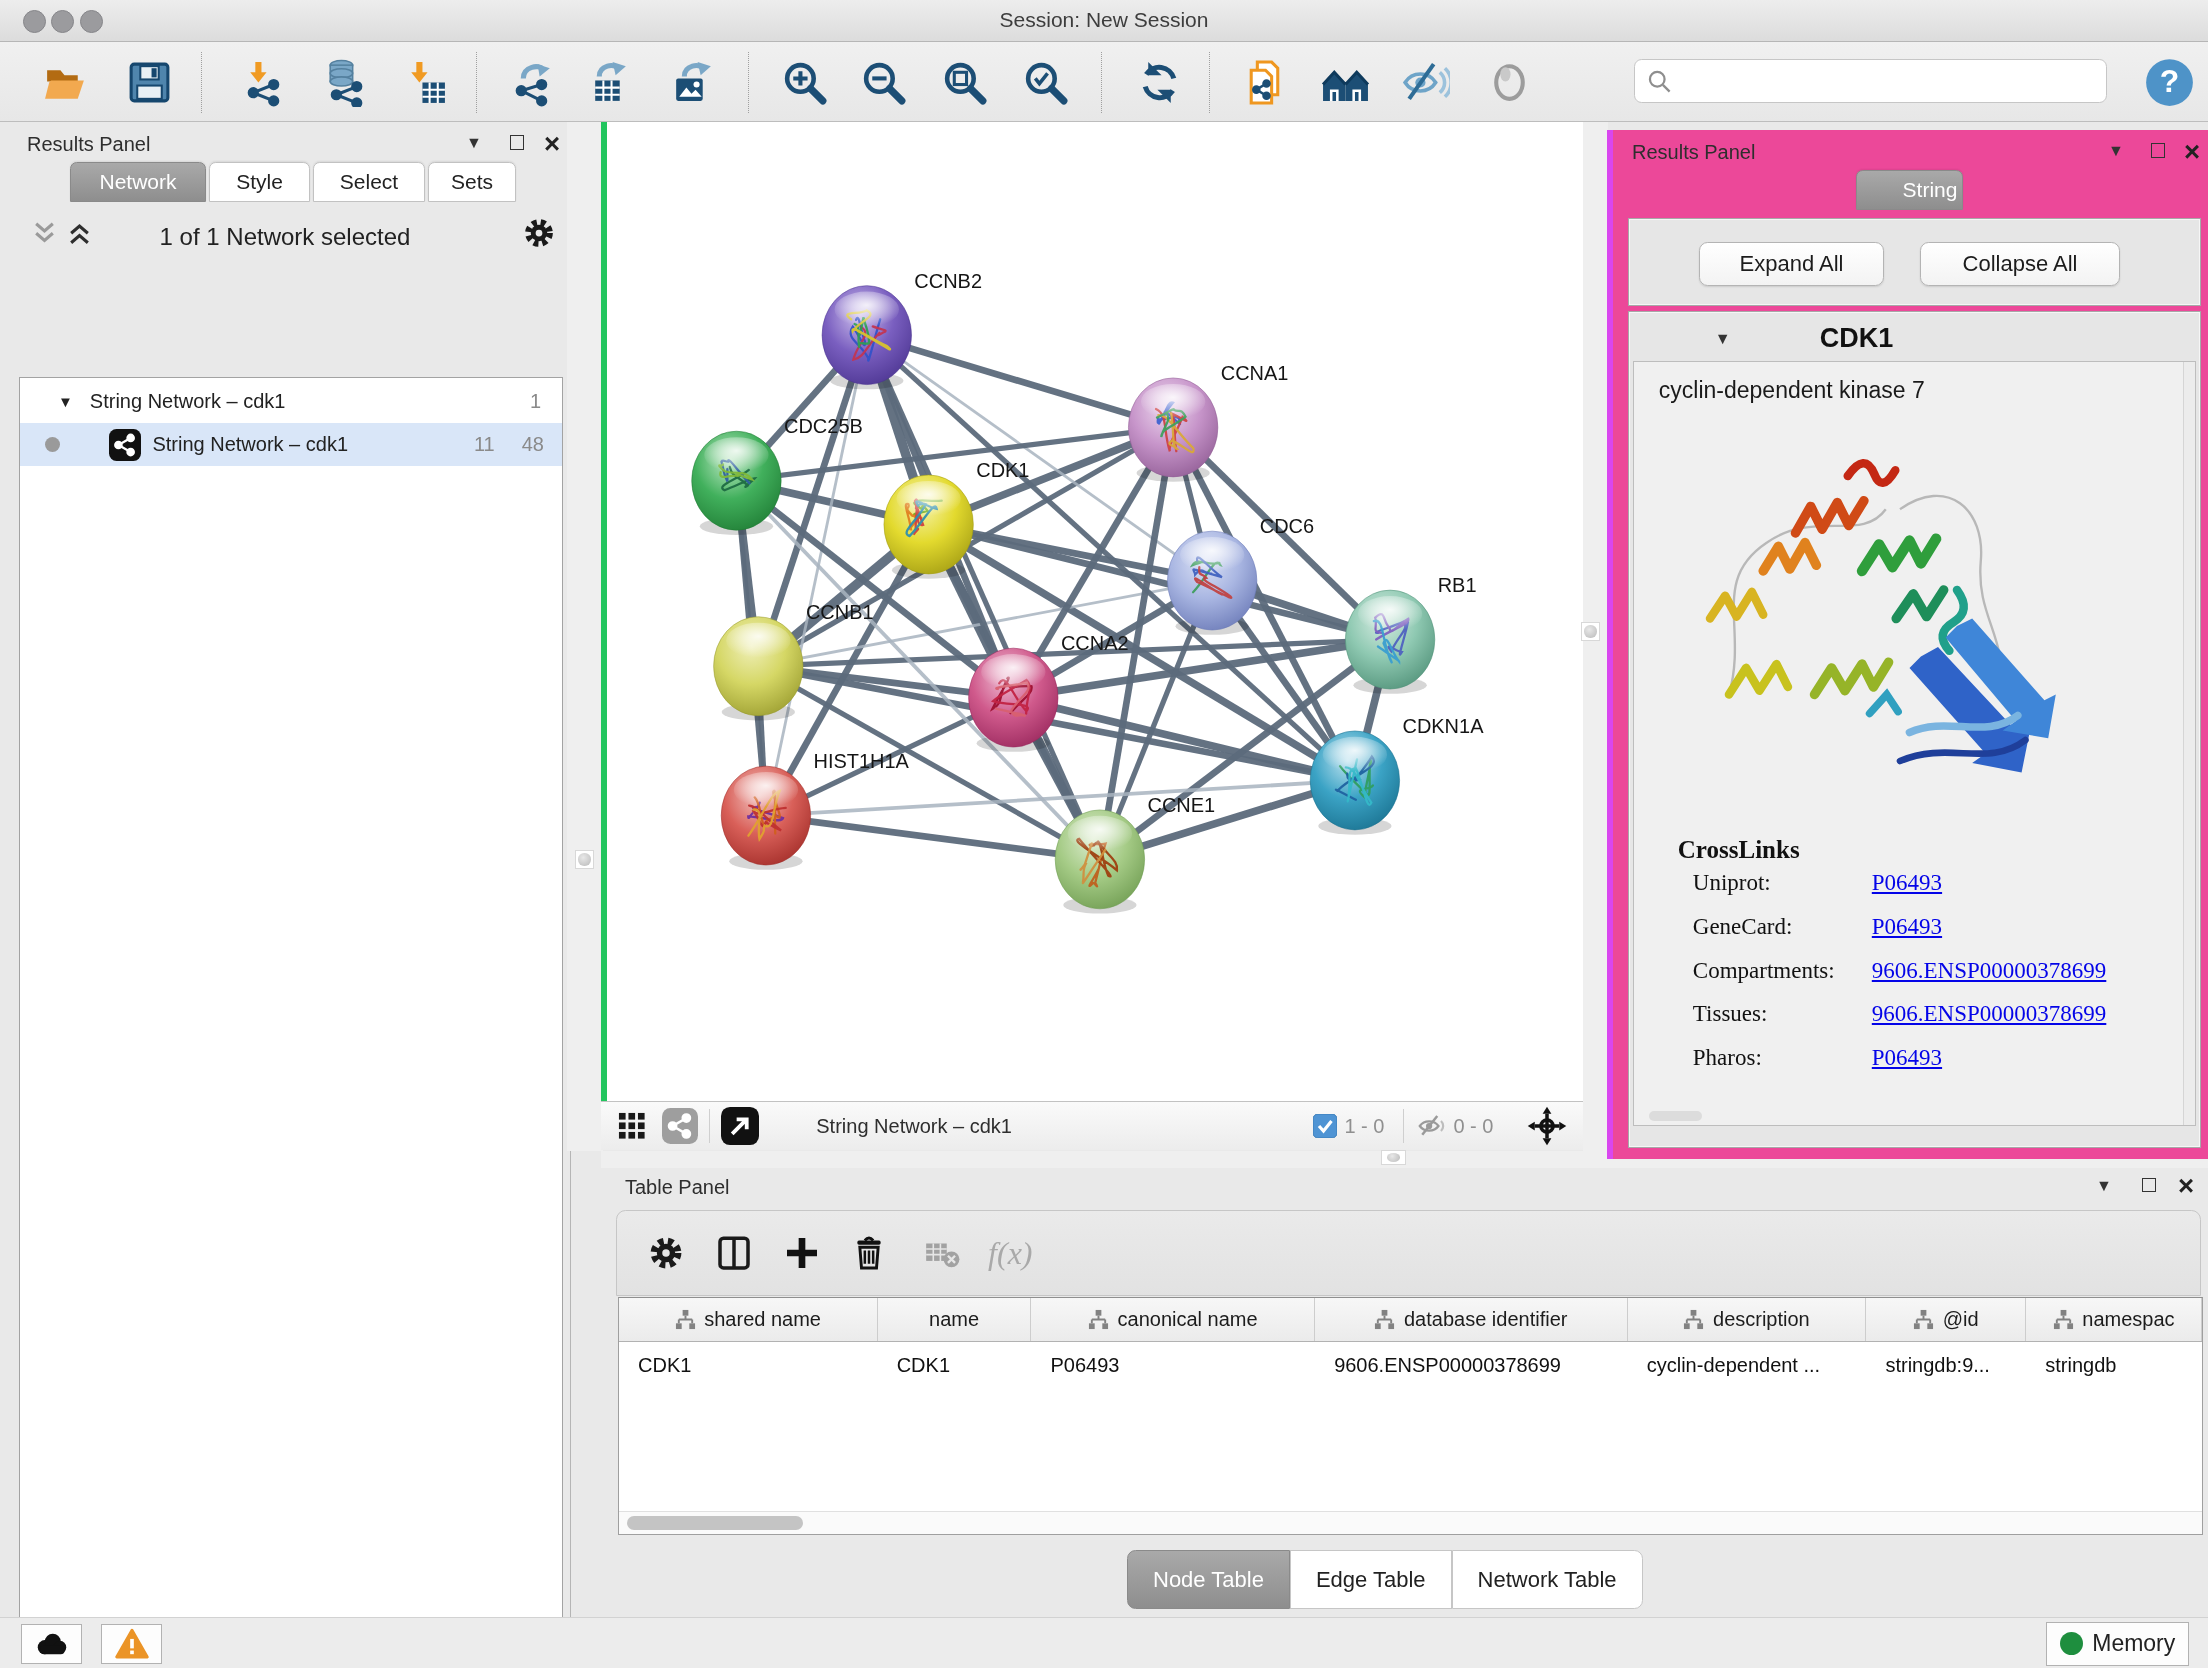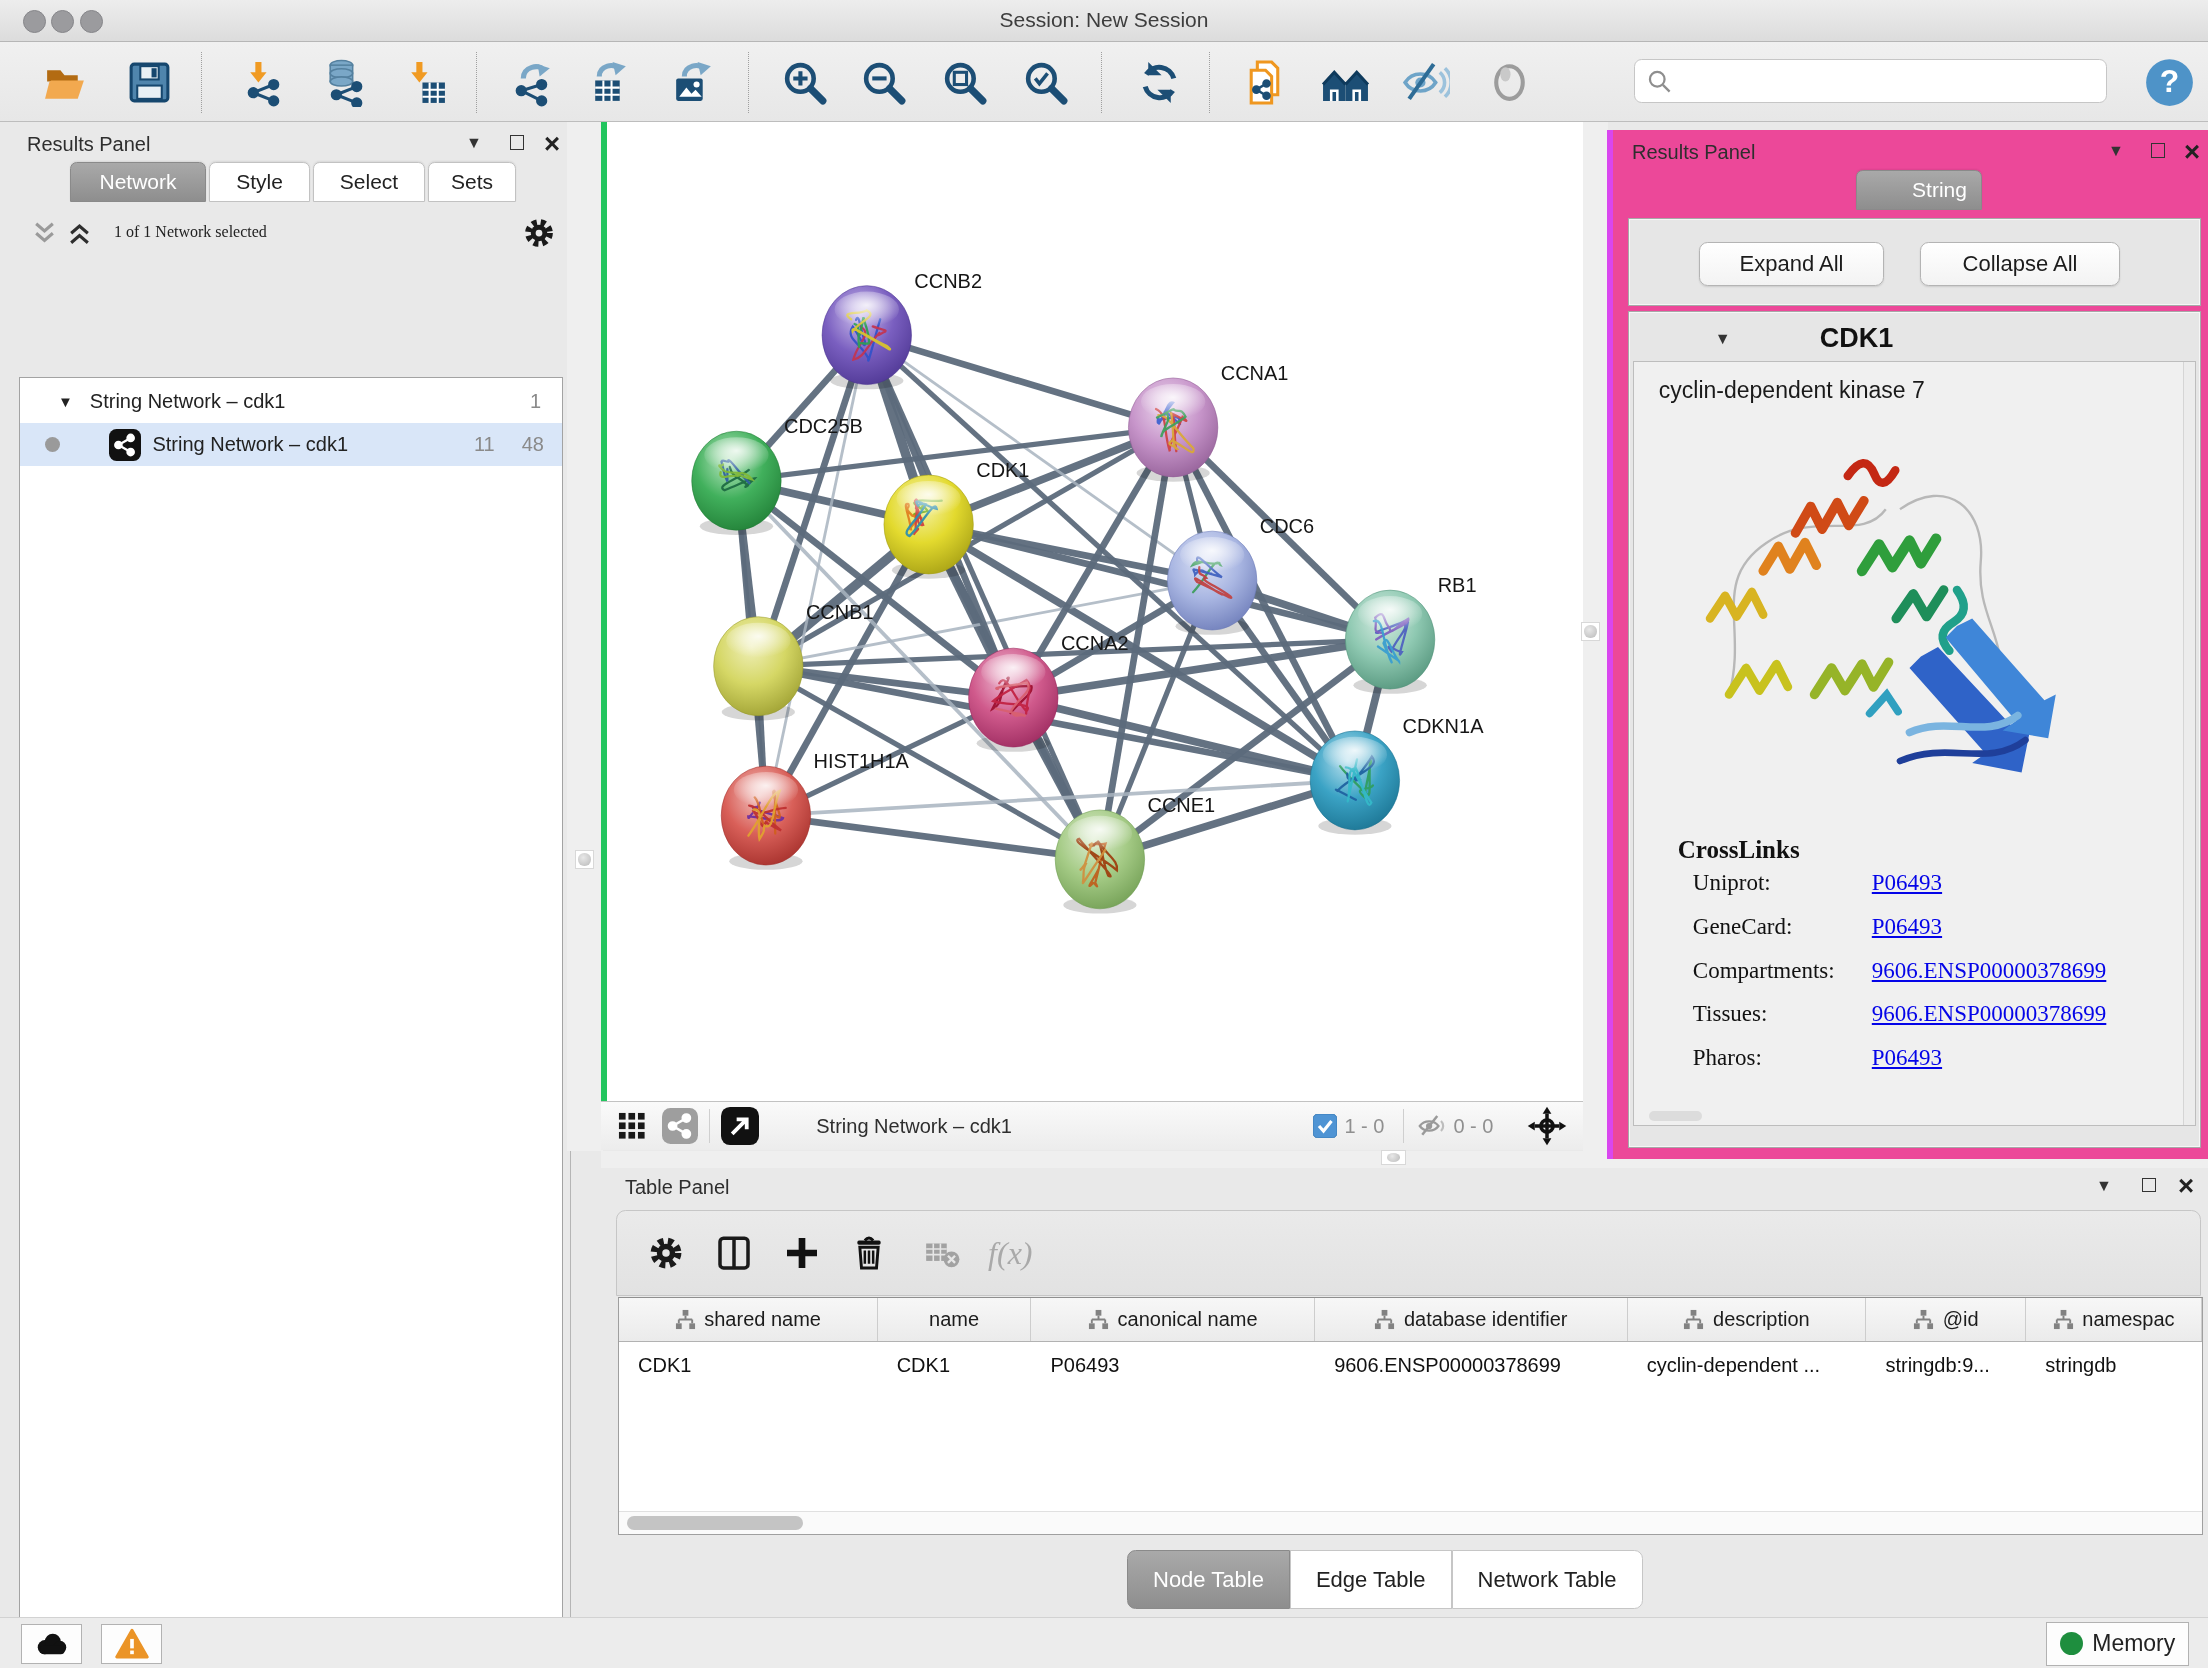--- a/index.html
+++ b/index.html
@@ -314,21 +314,21 @@
     <span class="abs" style="left:32px;top:97px;">
       <svg width="25" height="28.5" viewBox="0 0 20 24">
           <path d="M3 4 l7 6 7-6 M3 12 l7 6 7-6" fill="none" stroke="#9a9a9a" stroke-width="2.6"></path>
         </svg>
     </span>
     <span class="abs" style="left:67px;top:97px;">
       <svg width="25" height="28.5" viewBox="0 0 20 24">
           <path d="M3 20 l7-6 7 6 M3 12 l7-6 7 6" fill="none" stroke="#2e2e2e" stroke-width="2.6"></path>
         </svg>
     </span>
-    <div class="abs" style="left:114px;top:101px;width:342px;text-align:left;font-size:16px;font-family:Liberation Serif, serif;">1 of 1 Network selected</div>
+    <div class="abs" style="left:114px;top:101px;width:342px;text-align:center;font-size:24px;">1 of 1 Network selected</div>
     <span class="abs" style="left:521px;top:93px;">
       <svg width="36" height="36" viewBox="0 0 48 48">
           <circle cx="24" cy="24" r="14" fill="none" stroke="#1a1a1a" stroke-width="9" stroke-dasharray="6.2 5.1"></circle>
           <circle cx="24" cy="24" r="11" fill="#1a1a1a"></circle>
           <circle cx="24" cy="24" r="4.5" fill="#e9e9e9"></circle>
         </svg>
     </span>
 
     <div class="listbox">
       <div class="treerow" style="top:1.9px;">
@@ -703,21 +703,21 @@
   <div class="divider-handle" style="left:1381px;top:1150px;width:25px;height:15px;">
       <i style="width:13.3px;height:8.6px;border-radius:50%;"></i>
     </div>
 
   <div class="results">
     <div class="abs panel-title" style="left:19px;top:11.4px;">Results Panel</div>
     <span class="abs caret" style="left:495px;top:12.4px;">▼</span>
     <span class="abs winbox" style="left:538px;top:13.3px;"></span>
     <span class="abs winx" style="left:571px;top:15px;">×</span>
 
-    <div class="tab sel" style="left:243px;top:40px;width:126px;padding-left:41px;">
+    <div class="tab sel" style="left:243px;top:40px;width:107px;padding-left:41px;">
         <span>String</span>
       </div>
 
     <div class="rbox" style="left:15px;top:88px;width:573px;height:88px;">
       <div class="btn" style="position:absolute;left:70px;top:23px;width:185px;height:44px;">
           <span>Expand All</span>
         </div>
       <div class="btn" style="position:absolute;left:291px;top:23px;width:200px;height:44px;">
           <span>Collapse All</span>
         </div>

